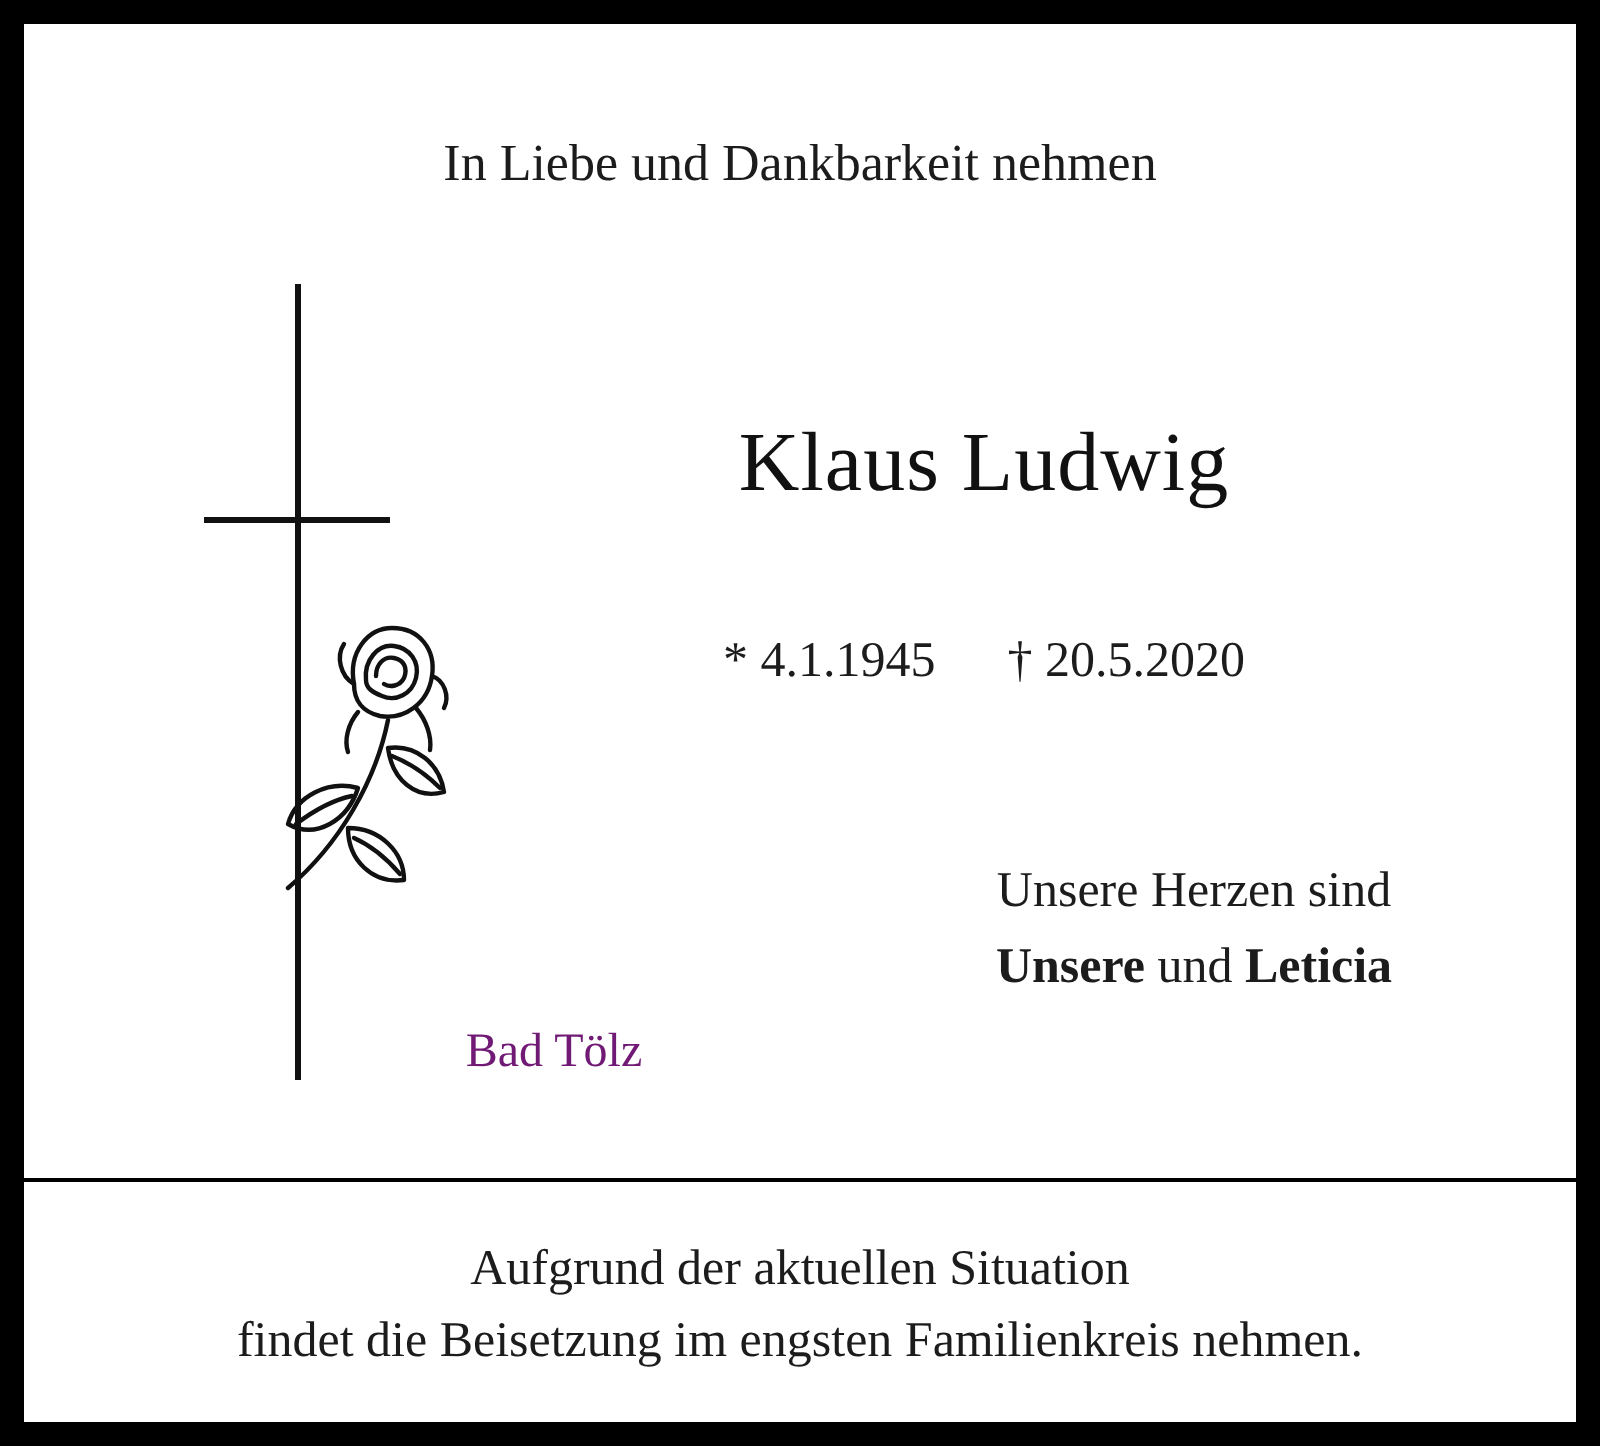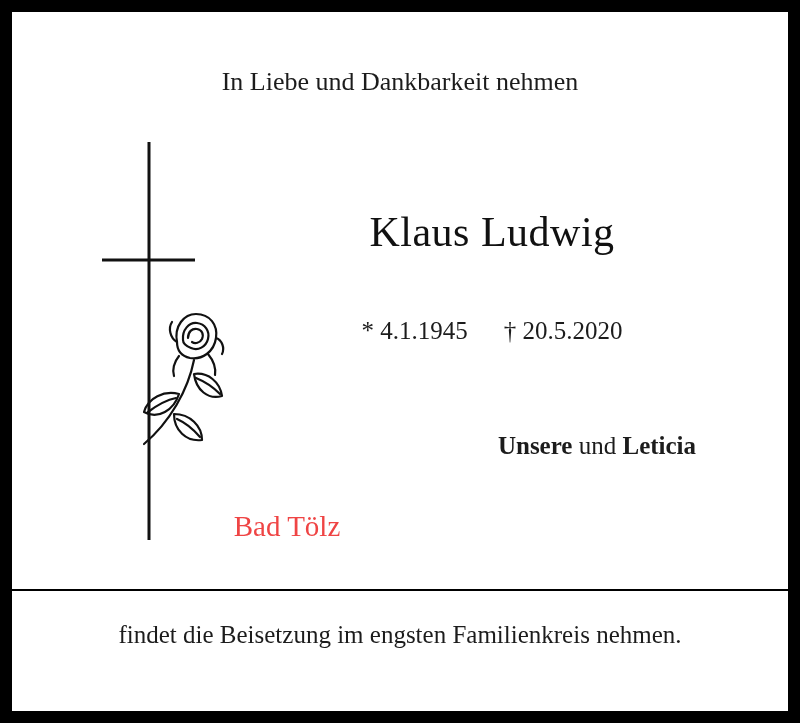--- a/index.html
+++ b/index.html
@@ -95,27 +95,27 @@
     text-align: center;
     font-size: 25px;
     line-height: 32px;
     color: #1c1c1c;
     margin-top: 20px;
   }
   .dates .birth { margin-right: 36px; }
 
   .city {
     position: absolute;
-    left: 160px;
+    left: 150px;
     top: 498px;
     width: 230px;
     text-align: center;
-    font-size: 29px;
+    font-size: 24px;
     line-height: 32px;
-    color: #ef4444;
+    color: #701a75;
   }
 
   .message {
     position: absolute;
     left: 420px;
     top: 415px;
     width: 330px;
     text-align: center;
     font-size: 25px;
     line-height: 38px;
@@ -194,25 +194,27 @@
       </svg>
     </div>
 
     <div class="name">Klaus Ludwig</div>
 
     <div class="dates">
       <span class="birth">* 4.1.1945</span><span class="death">† 20.5.2020</span>
     </div>
 
     <div class="message">
+      <span class="line">Unsere Herzen sind</span>
       <span class="line"><span class="bold">Unsere</span><span> und </span><span class="bold">Leticia</span></span>
     </div>
 
     <div class="city">Bad Tölz</div>
 
     <div class="divider"></div>
 
     <div class="footer">
+      <span class="line">Aufgrund der aktuellen Situation</span>
       <span class="line">findet die Beisetzung im engsten Familienkreis nehmen.</span>
     </div>
 
   </div>
 </div>
 
 </body></html>

